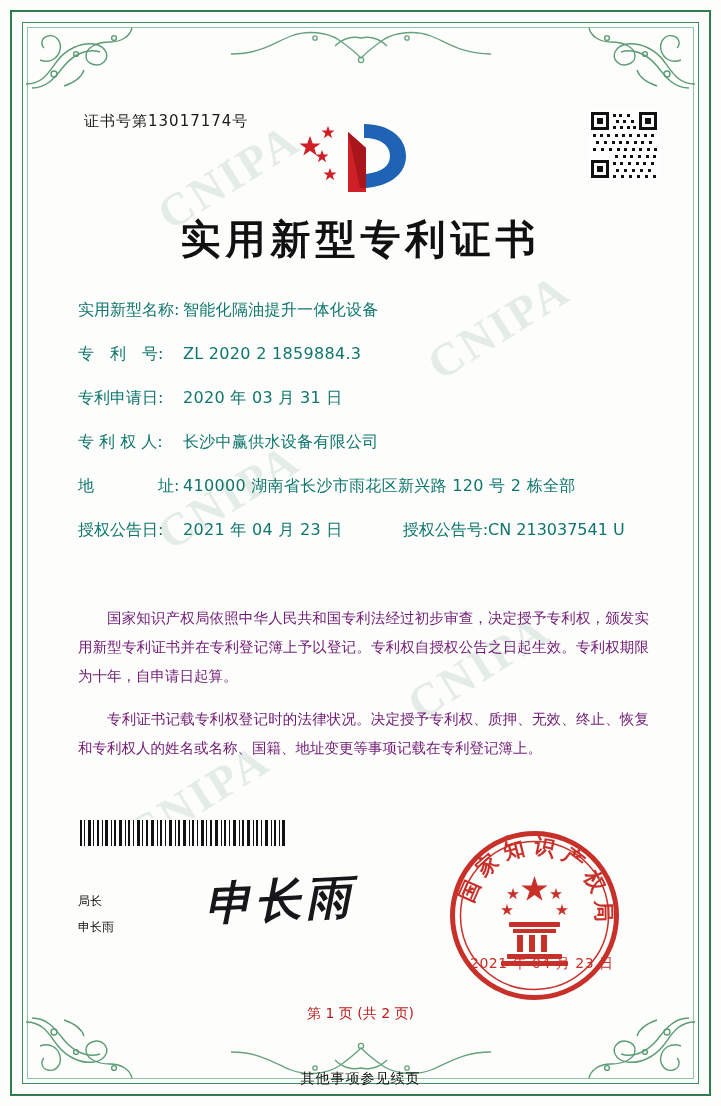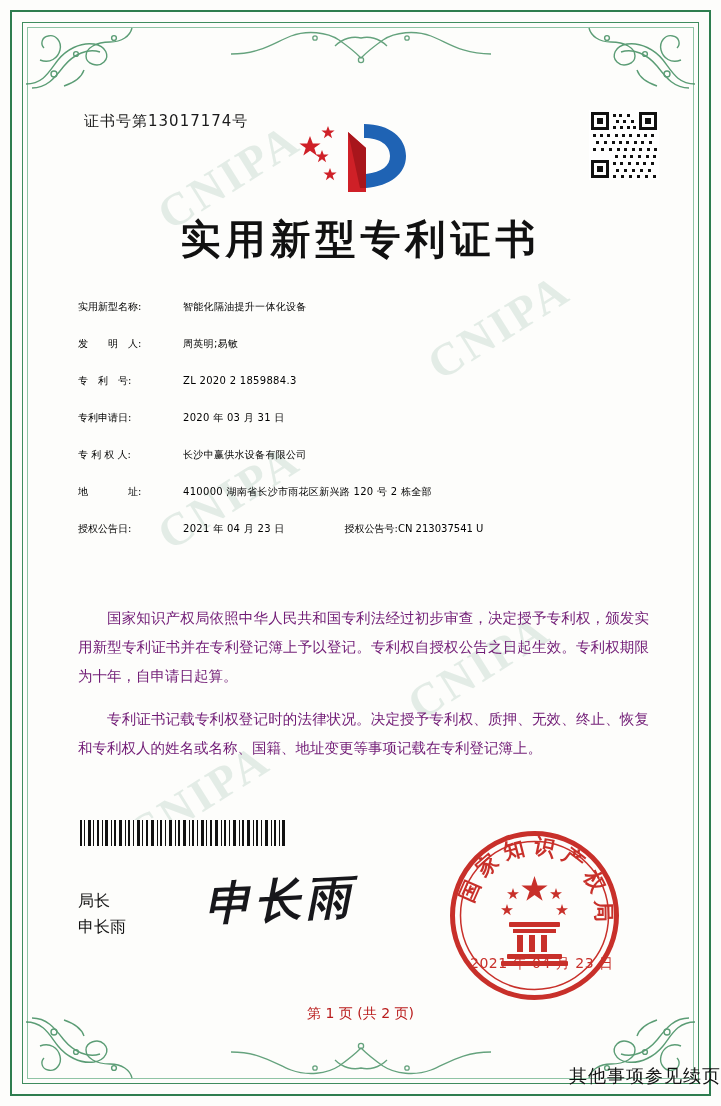--- a/index.html
+++ b/index.html
@@ -124,22 +124,22 @@
   .fields {
     position: absolute;
     left: 78px;
     top: 300px;
     right: 70px;
   }
   .field-row {
     display: flex;
     align-items: baseline;
     margin-bottom: 23px;
-    font-size: 10px;
-    color: #000000;
+    font-size: 16px;
+    color: #0f766e;
   }
   .field-label {
     width: 105px;
     flex: 0 0 105px;
     letter-spacing: 0px;
     white-space: nowrap;
   }
   .field-value {
     flex: 1;
     letter-spacing: .3px;
@@ -174,21 +174,21 @@
     top: 820px;
     height: 26px;
     width: 205px;
   }
 
   
   .sig-label {
     position: absolute;
     left: 78px;
     top: 888px;
-    font-size: 16px;
+    font-size: 12px;
     color: #111;
     line-height: 26px;
   }
   .sig-script {
     position: absolute;
     left: 205px;
     top: 870px;
     font-family: "DejaVu Serif", "Liberation Serif", serif;
     font-size: 46px;
     font-style: italic;
@@ -222,22 +222,22 @@
     left: 0; right: 0;
     top: 1005px;
     text-align: center;
     font-size: 14px;
     color: #b91c1c;
   }
   .footer-note {
     position: absolute;
     left: 0; right: 0;
     bottom: 18px;
-    text-align: right;
-    font-size: 18px;
+    text-align: center;
+    font-size: 14px;
     color: #111;
     letter-spacing: 1px;
   }
 </style>
 </head>
 <body>
 
 <div class="page">
 
   <div class="wm wm1">CNIPA</div>
@@ -410,24 +410,20 @@
   </div>
 
   <div class="main-title">实用新型专利证书</div>
 
   <div class="fields">
     <div class="field-row">
       <div class="field-label">实用新型名称:</div>
       <div class="field-value">智能化隔油提升一体化设备</div>
     </div>
     <div class="field-row">
-      <div class="field-label">发　　明　人:</div>
-      <div class="field-value">周英明;易敏</div>
-    </div>
-    <div class="field-row">
       <div class="field-label">专　利　号:</div>
       <div class="field-value">ZL 2020 2 1859884.3</div>
     </div>
     <div class="field-row">
       <div class="field-label">专利申请日:</div>
       <div class="field-value">2020 年 03 月 31 日</div>
     </div>
     <div class="field-row">
       <div class="field-label">专 利 权 人:</div>
       <div class="field-value">长沙中赢供水设备有限公司</div>

